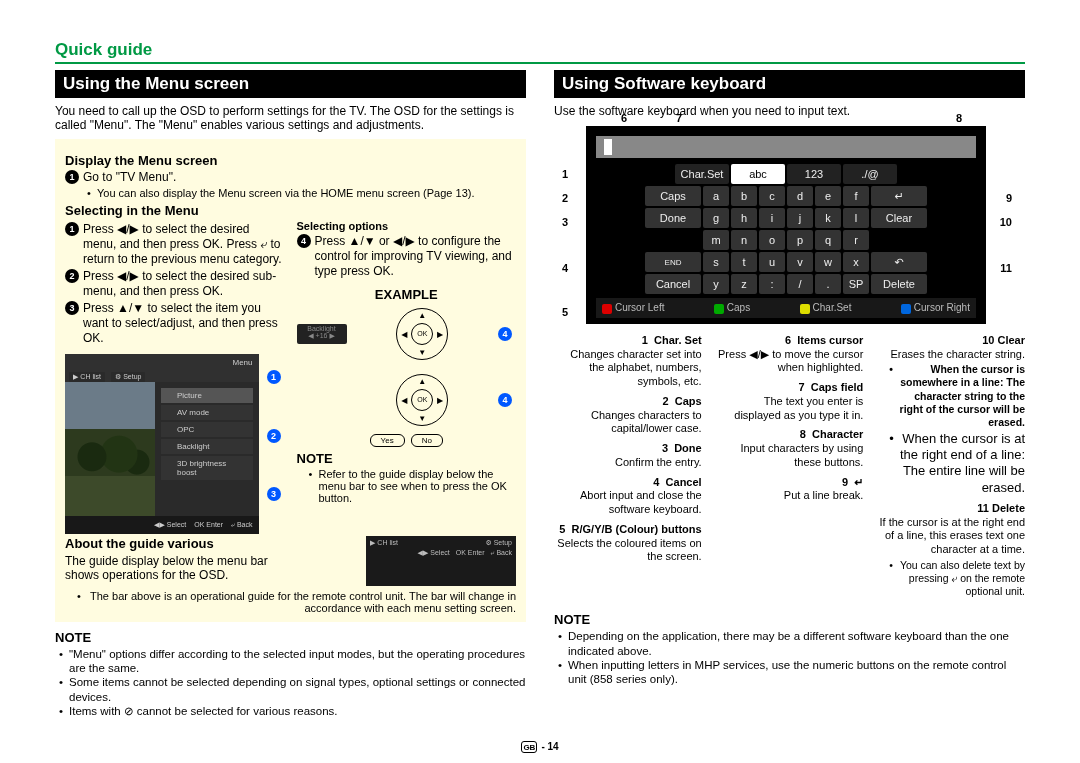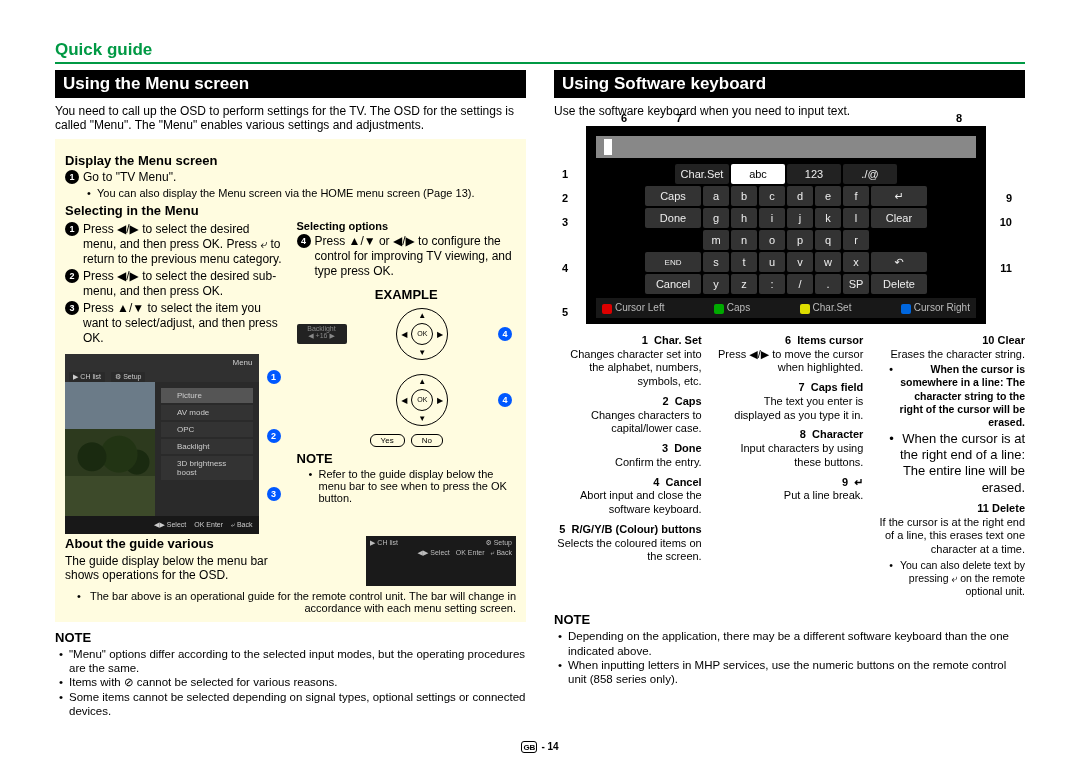--- a/index.html
+++ b/index.html
@@ -303,22 +303,22 @@
                 <span>⤶ <span>Back</span></span>
               </div>
             </div>
           </div>
         </div>
         <div class="bullet" style="font-size:11px;margin-top:4px;text-align:right;">The bar above is an operational guide for the remote control unit. The bar will change in accordance with each menu setting screen.</div>
       </div>
 
       <div class="note-h">NOTE</div>
       <div class="note-li">"Menu" options differ according to the selected input modes, but the operating procedures are the same.</div>
+      <div class="note-li">Some items cannot be selected depending on signal types, optional settings or connected devices.</div>
       <div class="note-li">Items with ⊘ cannot be selected for various reasons.</div>
-      <div class="note-li">Some items cannot be selected depending on signal types, optional settings or connected devices.</div>
     </div>
 
     <div class="col">
       <div class="section-header">Using Software keyboard</div>
       <p>Use the software keyboard when you need to input text.</p>
 
       <div class="kbd-wrap">
 
         <span class="pointer-label" style="left:35px; top:-14px;">6</span>
         <span class="pointer-label" style="left:90px; top:-14px;">7</span>

